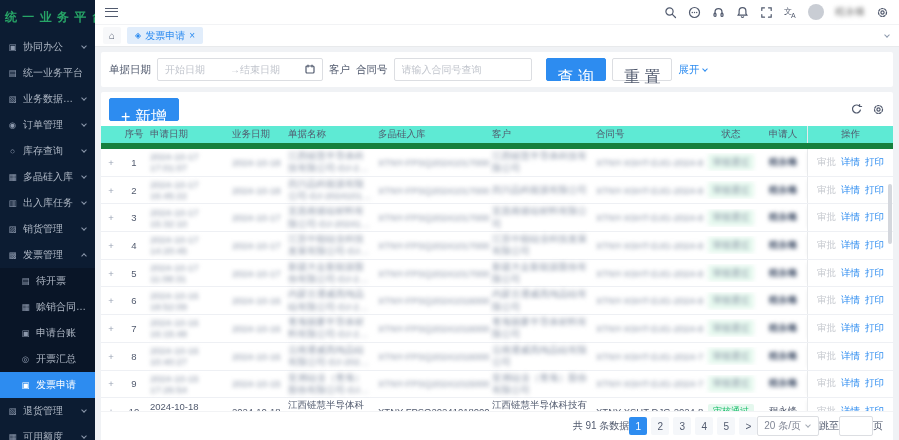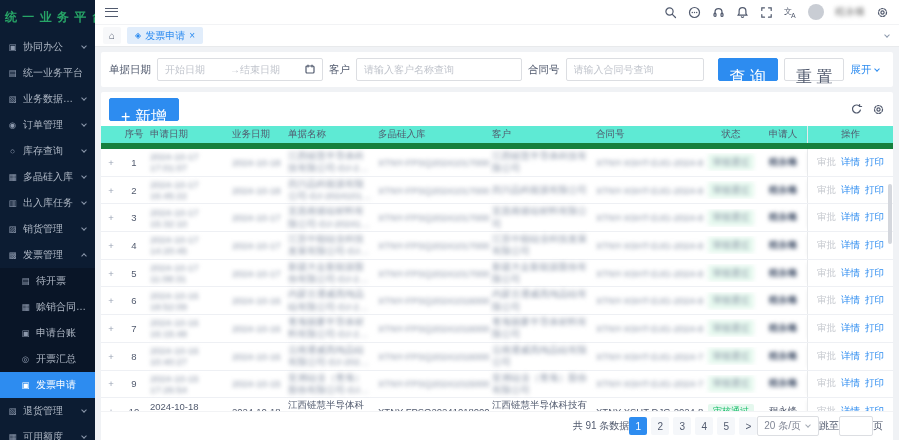--- a/index.html
+++ b/index.html
@@ -243,21 +243,20 @@
         <span class="ph">开始日期</span>
         <span class="sep">→</span>
         <span class="ph">结束日期</span>
         <span><svg width="10" height="10">
               <rect class="st" x="1" y="2" width="8" height="7" rx="1"></rect>
               <line class="st" x1="3" y1="1" x2="3" y2="3"></line>
               <line class="st" x1="7" y1="1" x2="7" y2="3"></line>
             </svg></span>
       </span>
       <span class="fld-label">客户</span>
-      <input class="txt-input" style="width: 166px;" placeholder="请输入客户名称查询">
       <span class="fld-label">合同号</span>
       <input class="txt-input" style="width: 138px;" placeholder="请输入合同号查询">
       <button class="btn btn-primary" style="margin-left:8px">查 询</button>
       <button class="btn btn-default">重 置</button>
       <span class="expand-link">
         <span>展开</span>
         <span class="chev"></span>
       </span>
     </div>
 

